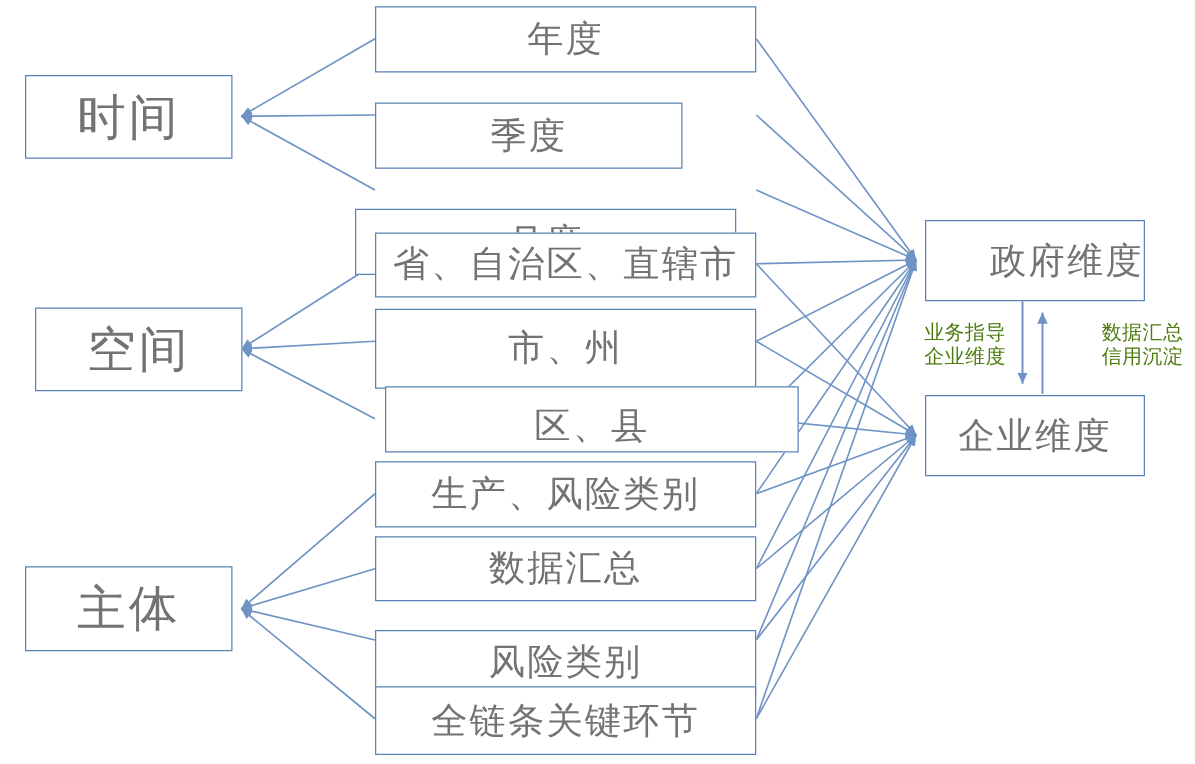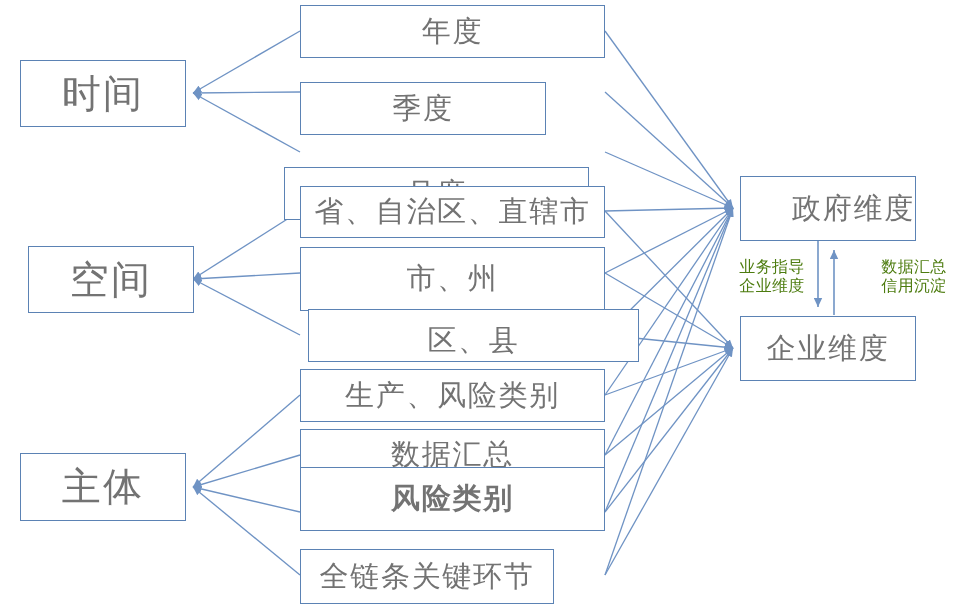--- a/index.html
+++ b/index.html
@@ -140,24 +140,24 @@
   </div>
   <div class="node mid" style="left:308px; top:309px; width:331px; height:53px;align-items:flex-end;">
     <span>区、县</span>
   </div>
   <div class="node mid" style="left:300px; top:369px; width:305px; height:53px;">
     <span>生产、风险类别</span>
   </div>
   <div class="node mid" style="left:300px; top:429px; width:305px; height:52px;">
     <span>数据汇总</span>
   </div>
-  <div class="node mid" style="left:300px; top:467px; width:305px; height:64px;font-weight:bold;">
+  <div class="node mid" style="left:300px; top:504px; width:305px; height:52px;">
     <span>风险类别</span>
   </div>
-  <div class="node mid" style="left:300px; top:549px; width:254px; height:55px;">
+  <div class="node mid" style="left:300px; top:549px; width:305px; height:55px;">
     <span>全链条关键环节</span>
   </div>
 
   <div class="node right" style="left:740px; top:176px; width:176px; height:65px;justify-content:flex-end;">
     <span>政府维度</span>
   </div>
   <div class="node right" style="left:740px; top:316px; width:176px; height:65px;">
     <span>企业维度</span>
   </div>
 

